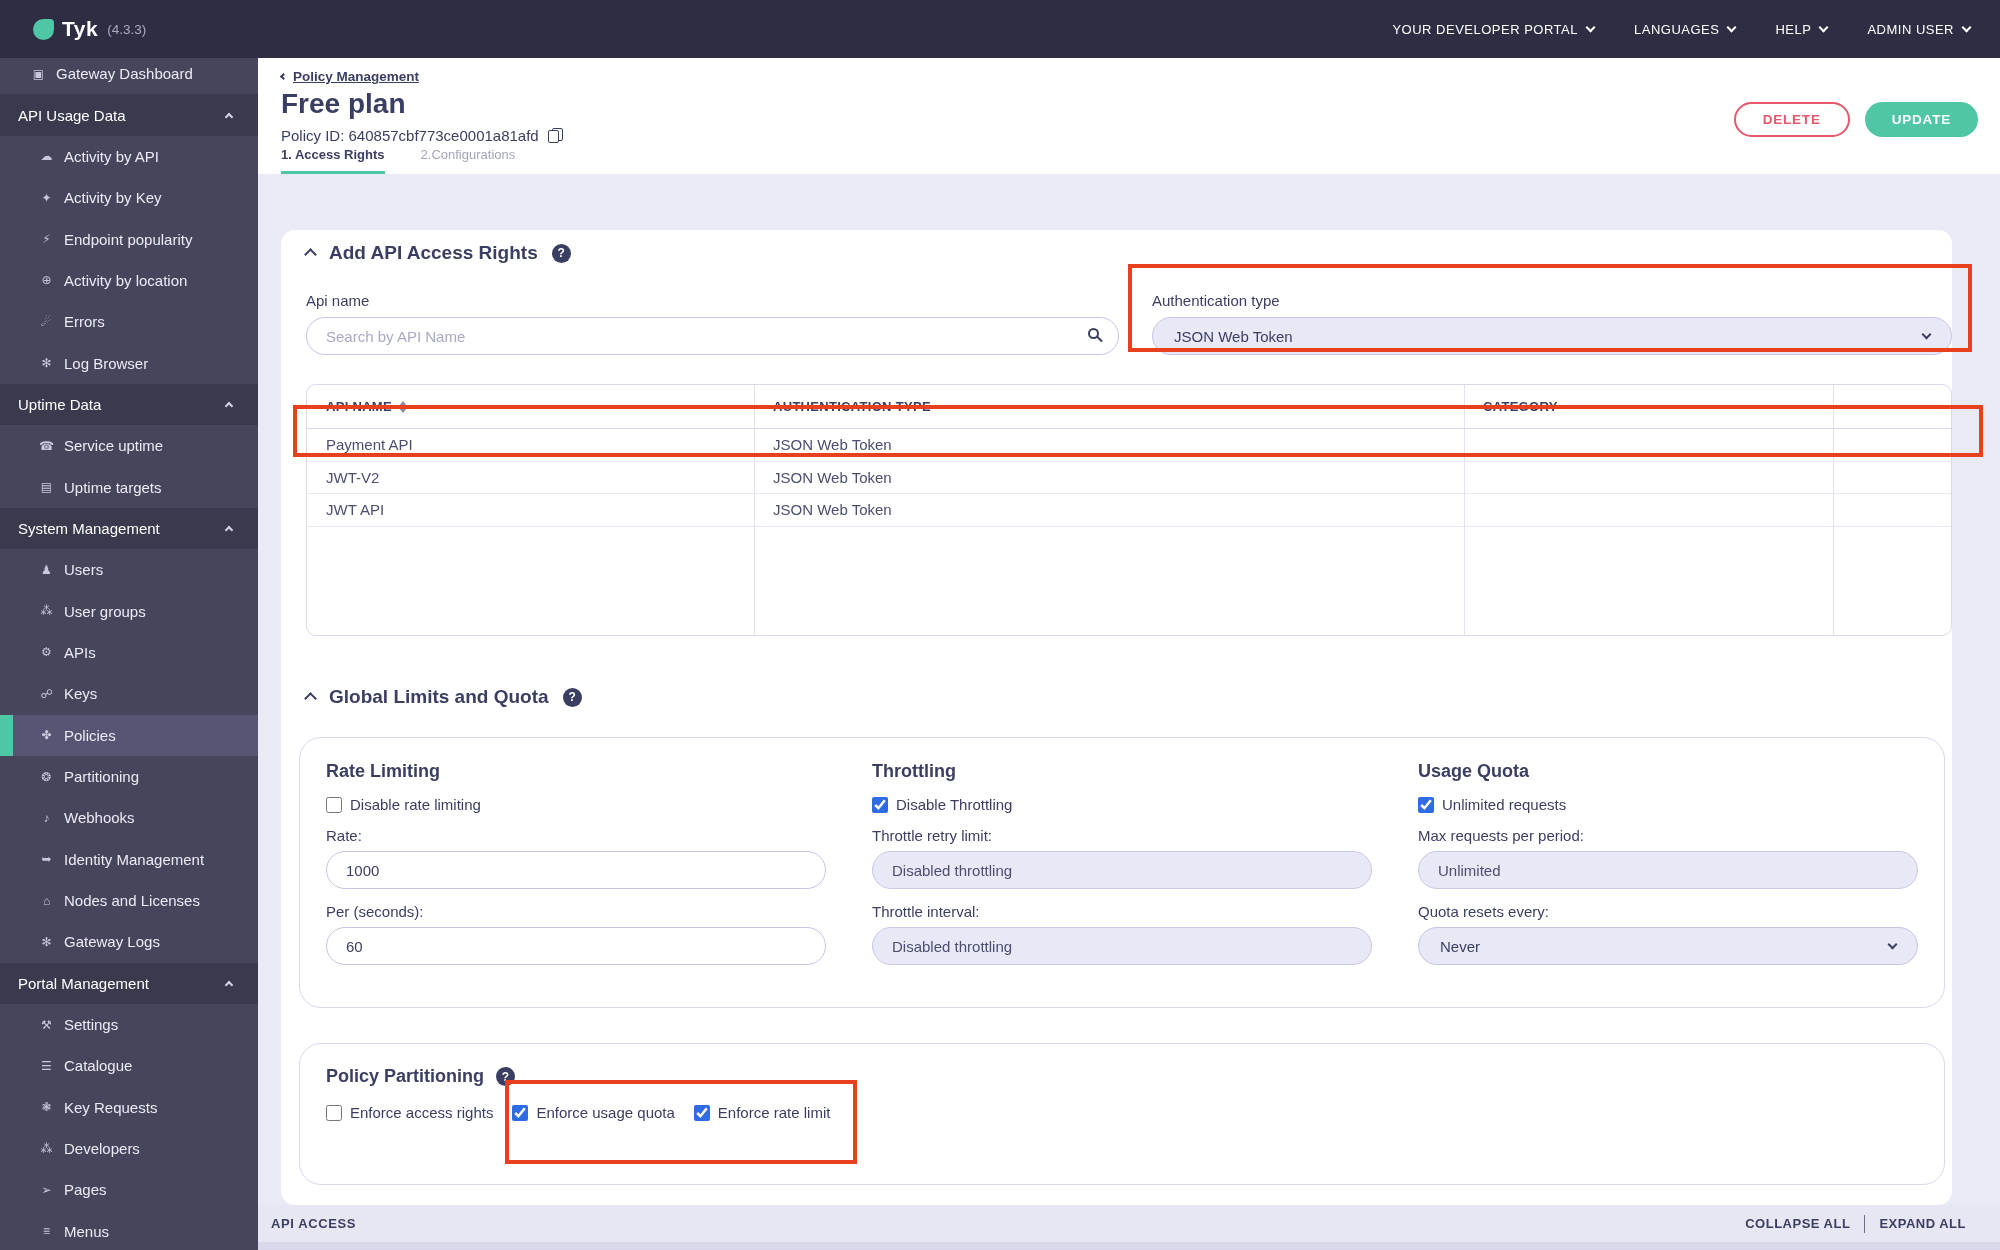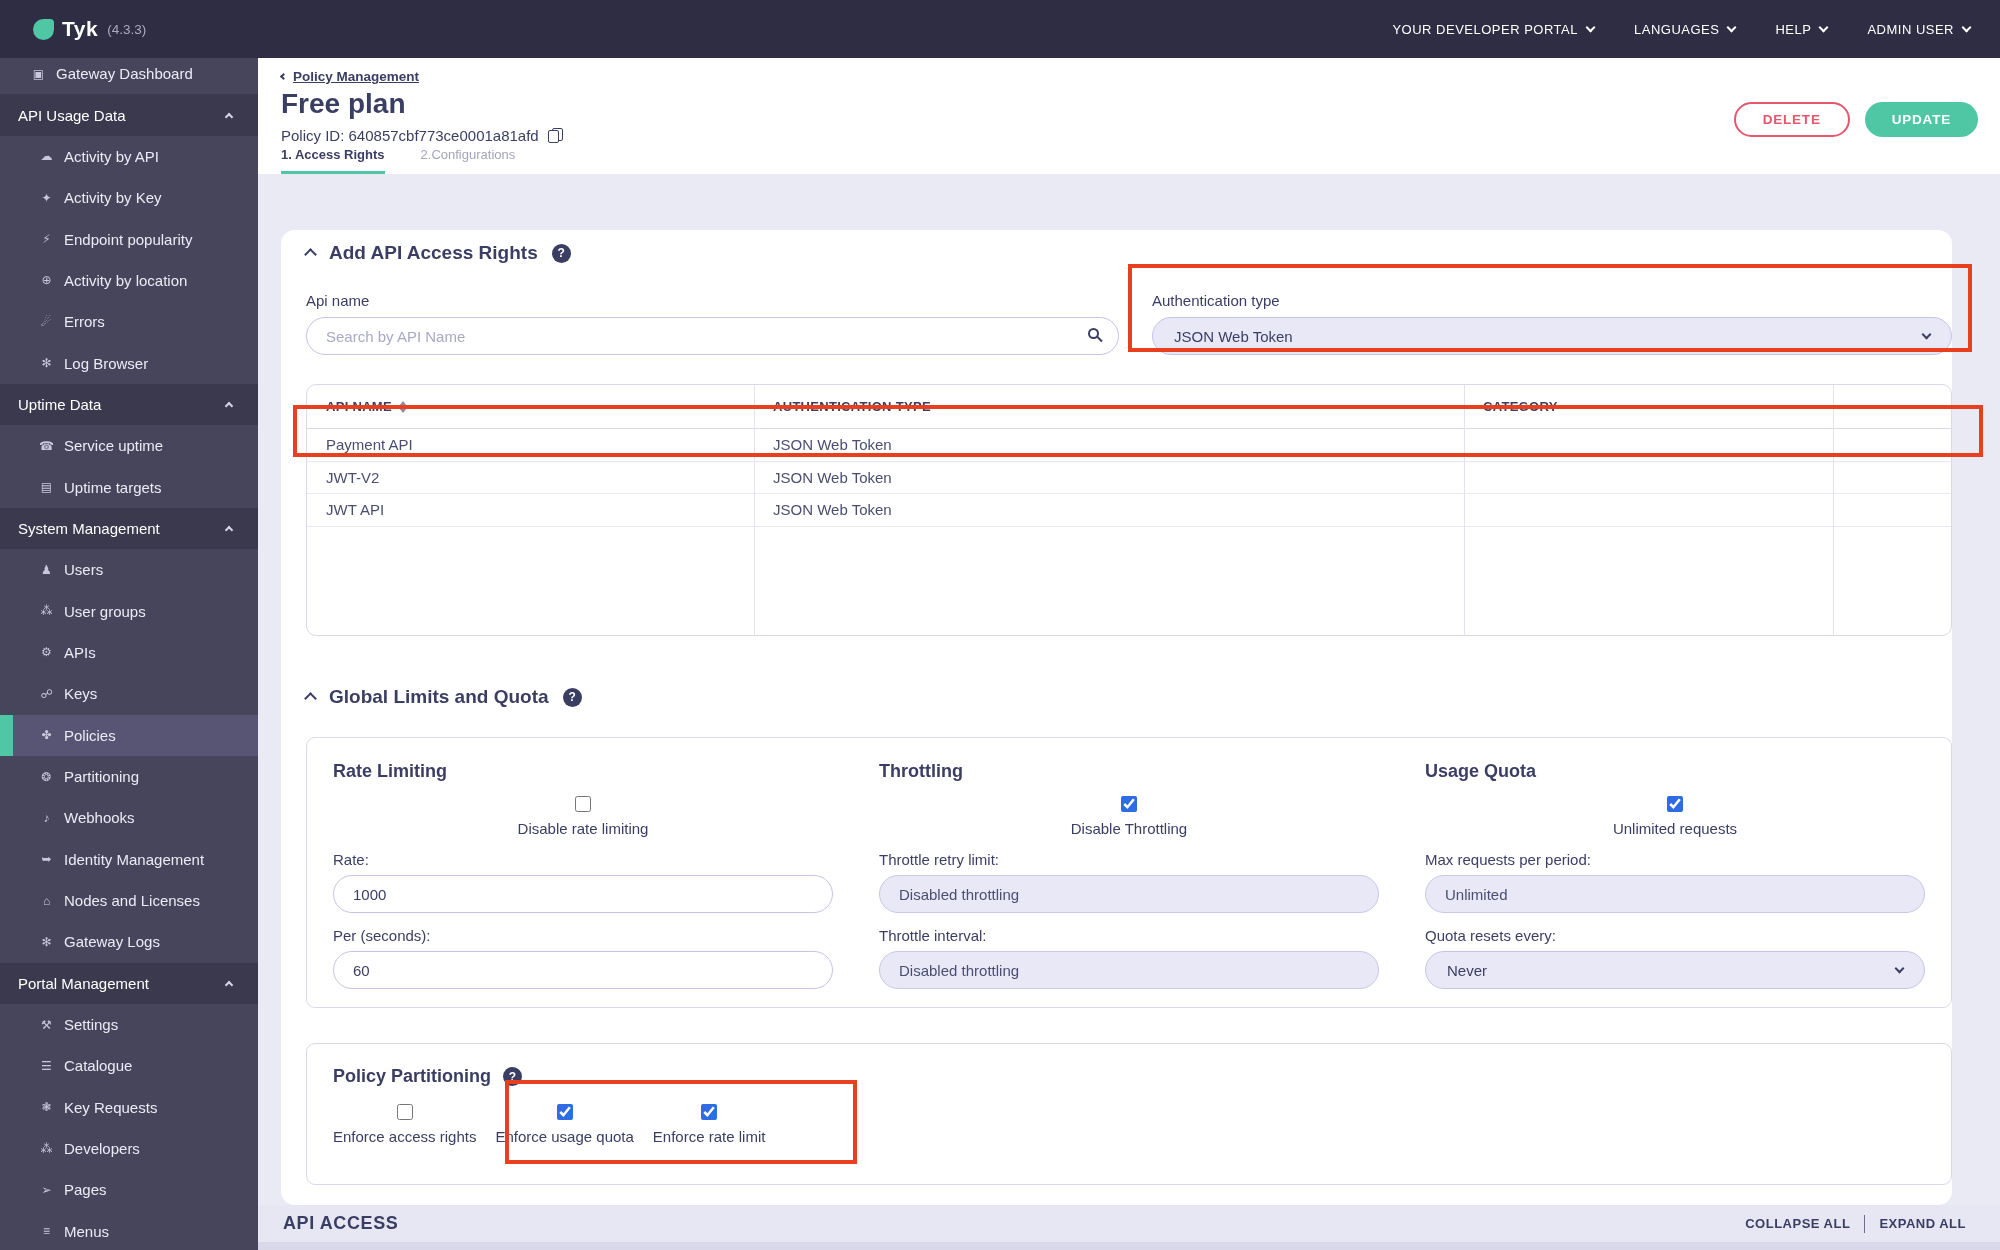--- a/index.html
+++ b/index.html
@@ -77,39 +77,39 @@
   .trow.thead { height:44px; border-bottom:1px solid #d9d8ec; }
   .th { display:flex; align-items:center; padding-left:19px; font-size:13px; font-weight:bold; color:#3b3e63; letter-spacing:.3px; }
   .sorter { display:inline-flex; flex-direction:column; gap:2px; margin-left:7px; cursor:pointer; }
   .sorter i { width:0; height:0; border-left:4px solid transparent; border-right:4px solid transparent; }
   .sorter .t { border-bottom:5px solid #8b8dac; }
   .sorter .b { border-top:5px solid #8b8dac; }
   .trow.tr { height:32.5px; border-bottom:1px solid #e8e7f3; cursor:pointer; }
   .td { display:flex; align-items:center; padding-left:19px; font-size:15px; color:#4b4e71; }
 
   
-  .subcard { position:absolute; left:25px; width:1646px; border:1.5px solid #d9d8ec; border-radius:9px; background:#fff; }
+  .subcard { position:absolute; left:18px; width:1646px; border:1.5px solid #d9d8ec; border-radius:22px; background:#fff; }
   .sc1 { top:79px; height:271px; display:grid; grid-template-columns:repeat(3,1fr); gap:0 46px; padding:0 26px; }
   .lcol h3, .sc2-head h3 { margin:0; font-size:18px; font-weight:bold; color:#3b3e63; }
   .lcol h3 { margin-top:23px; }
-  .cbrow { display:flex; align-items:center; gap:8px; font-size:15px; font-weight:500; color:#3b3e63; cursor:pointer; margin-top:14px;flex-direction:column; }
+  .cbrow { display:flex; align-items:center; gap:8px; font-size:15px; font-weight:500; color:#3b3e63; cursor:pointer; margin-top:14px; }
   .cbrow input { width:16px; height:16px; accent-color:var(--checkbox-blue,#2e6be4); margin:0; cursor:pointer; }
   .ilabel { margin-top:14px; font-size:15px; font-weight:500; color:#3b3e63; }
   .tinput { margin-top:7px; width:100%; height:38px; border:1.5px solid #c6c5e6; border-radius:19px; padding:0 19px; font-size:15px; color:#3b3e63; font-family:inherit; outline:none; background:#fff; }
   .tinput:disabled { background:#e9e8f7; color:#4b4e71; border-color:#c9c8e6; }
   .pill-select.inline { margin-top:7px; width:100%; }
 
   .sc2 { top:385px; height:142px; }
   .sc2-head { margin:22px 0 0 26px; display:flex; align-items:center; gap:12px; }
   .pcbs { margin:17px 0 0 26px; display:flex; gap:19px; }
   .pcbs .cbrow { margin-top:0; }
 
   
   .foot { position:absolute; left:0; right:0; top:1163px; height:37px; background:#e7e7f3; display:flex; align-items:center; }
-  .fsec { margin-left:25px; font-size:18px; font-weight:bold; color:#3b3e63; letter-spacing:.6px; cursor:pointer; }
+  .fsec { margin-left:13px; font-size:13px; font-weight:bold; color:#3b3e63; letter-spacing:.6px; cursor:pointer; }
   .fright { margin-left:auto; margin-right:34px; display:flex; align-items:center; }
   .flink { font-size:13px; font-weight:bold; color:#3b3e63; letter-spacing:.5px; cursor:pointer; }
   .fdiv { width:1px; height:18px; background:#6a6d8f; margin:0 14px; }
   .foot-bottom { position:absolute; left:0; right:0; bottom:0; height:8px; background:#d9d8ea; }
 
   
   .ann { position:absolute; border:4px solid var(--annotation-red,#e8401f); z-index:40; pointer-events:none; }
   .ann-auth { left:1128px; top:264px; width:844px; height:88px; }
   .ann-row  { left:293px;  top:405px; width:1690px; height:52px; }
   .ann-part { left:505px;  top:1080px; width:352px; height:84px; }

